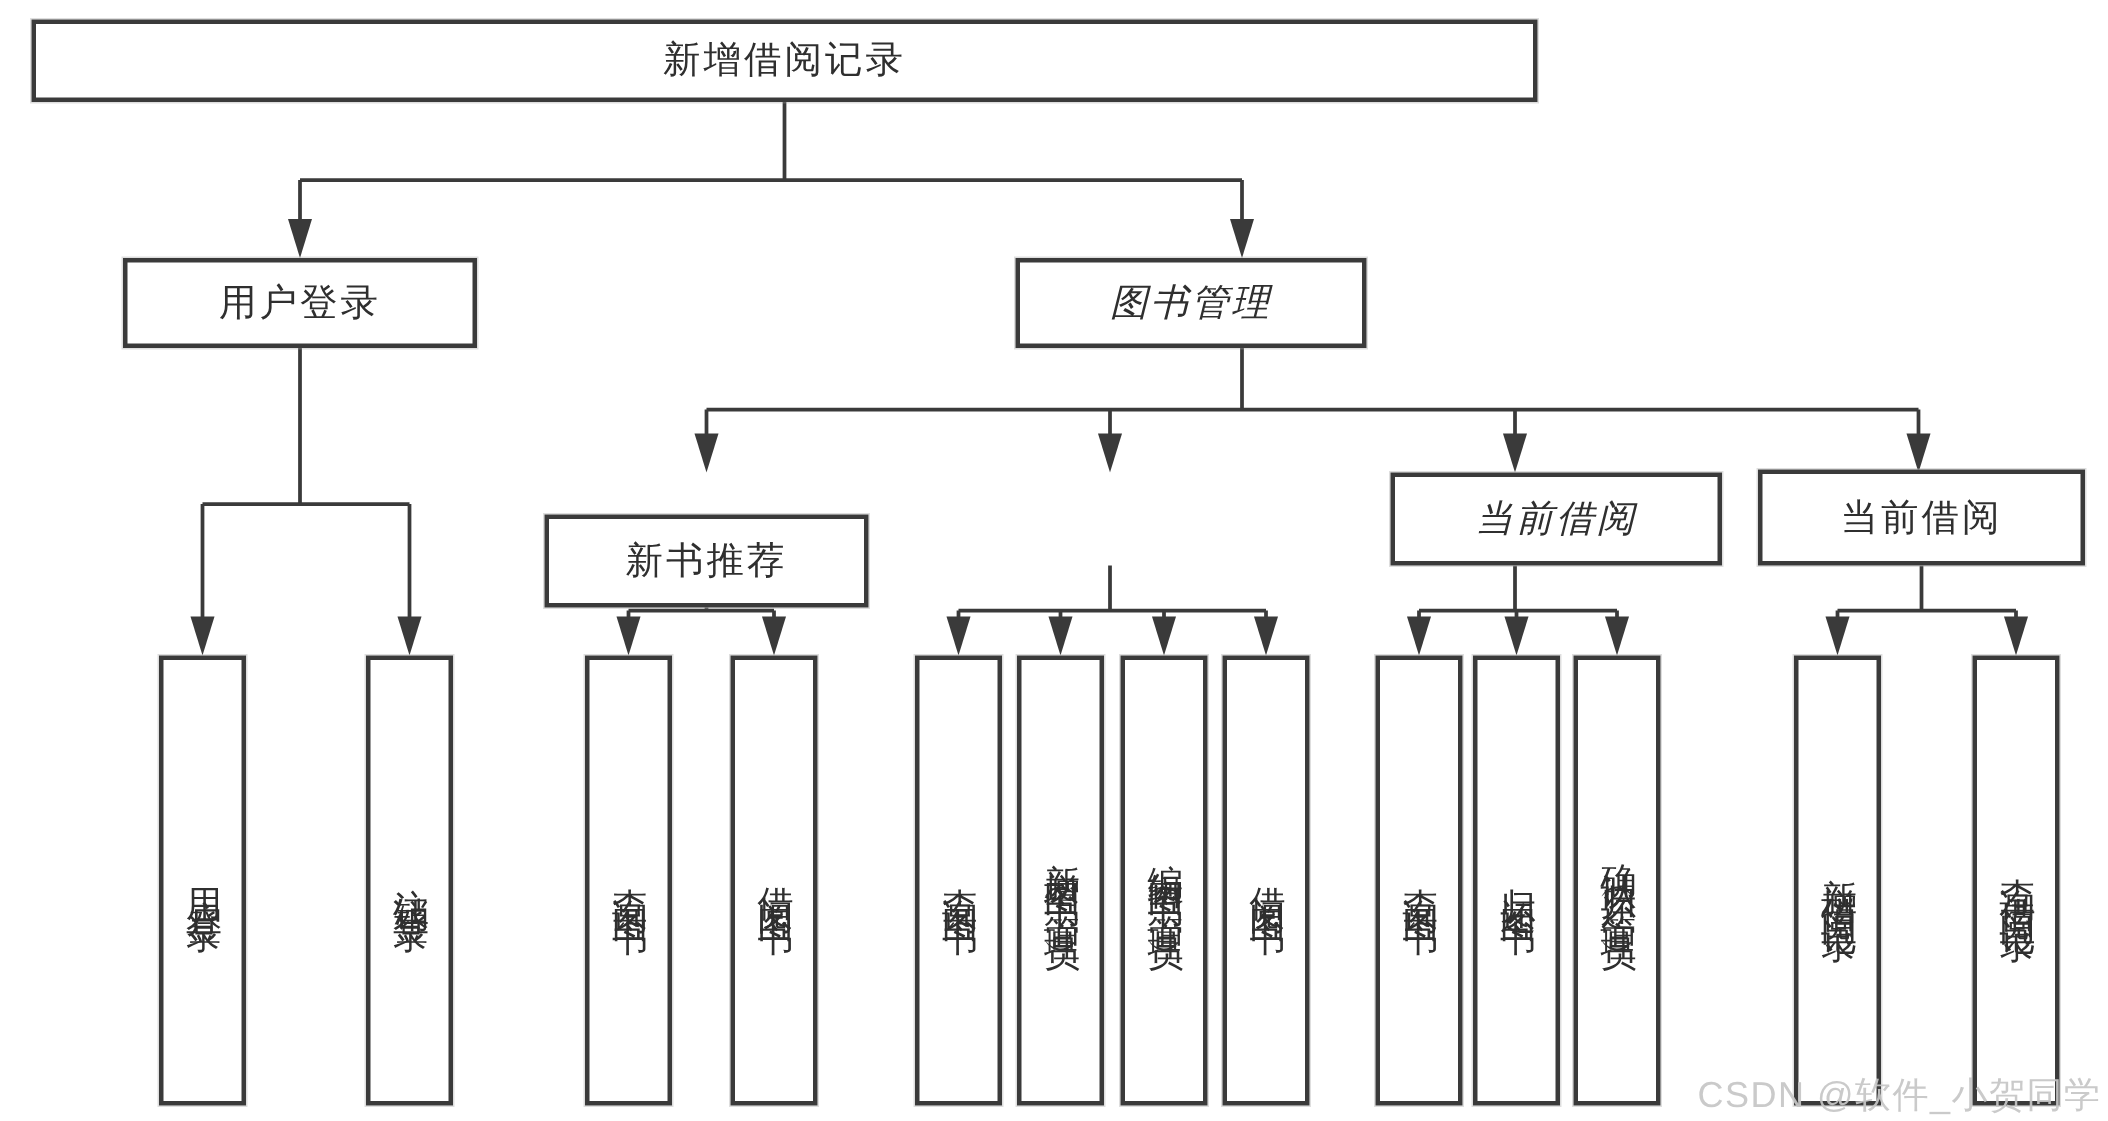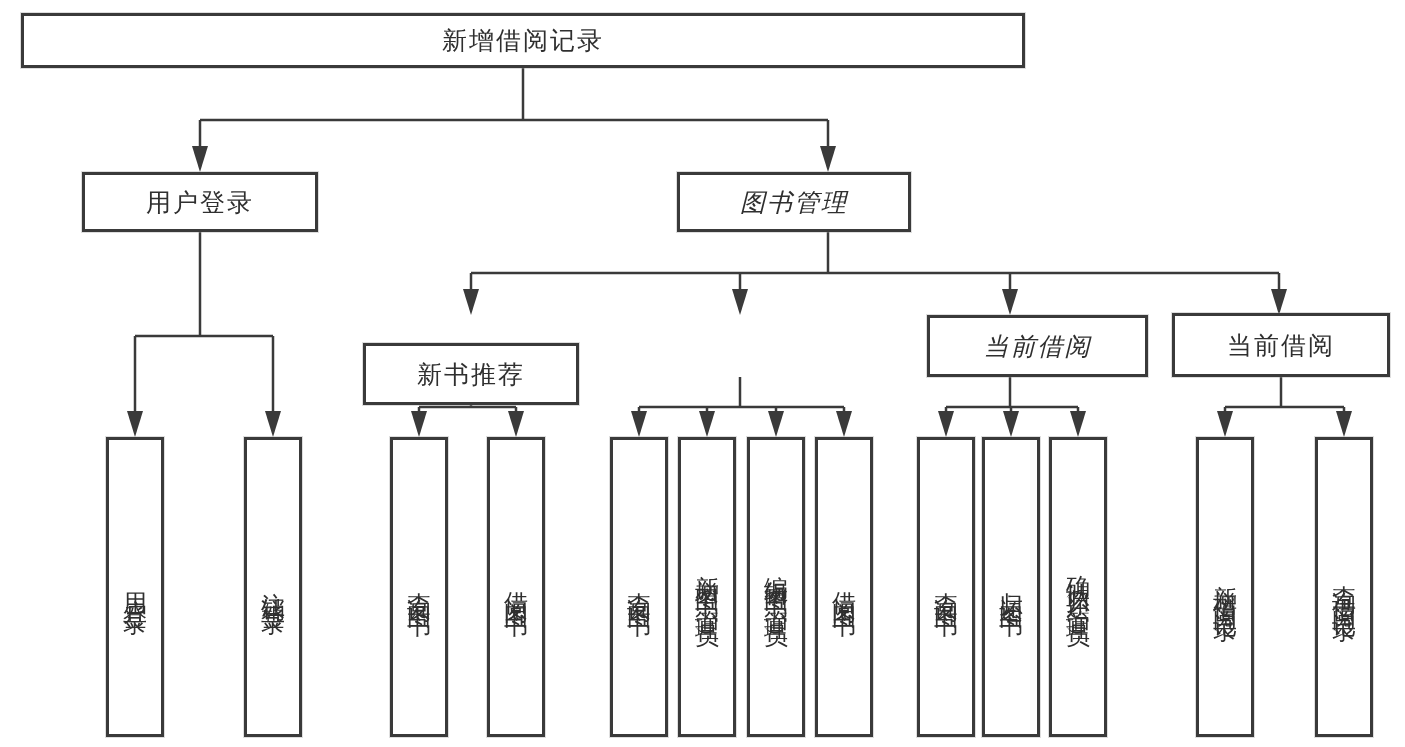--- a/index.html
+++ b/index.html
@@ -121,13 +121,14 @@
   <div class="node leaf" style="left:747px;top:437px;width:58px;height:300px;">编辑图书（管理员）</div>
   <div class="node leaf" style="left:815px;top:437px;width:58px;height:300px;">借阅图书</div>
 
   <div class="node leaf" style="left:917px;top:437px;width:58px;height:300px;">查询图书</div>
   <div class="node leaf" style="left:982px;top:437px;width:58px;height:300px;">归还图书</div>
   <div class="node leaf" style="left:1049px;top:437px;width:58px;height:300px;">确认归还（管理员）</div>
 
   <div class="node leaf" style="left:1196px;top:437px;width:58px;height:300px;">新增借阅记录</div>
   <div class="node leaf" style="left:1315px;top:437px;width:58px;height:300px;">查询借阅记录</div>
 
+  <div class="watermark">CSDN @软件_小贺同学</div>
 </div>
 
 </body></html>

